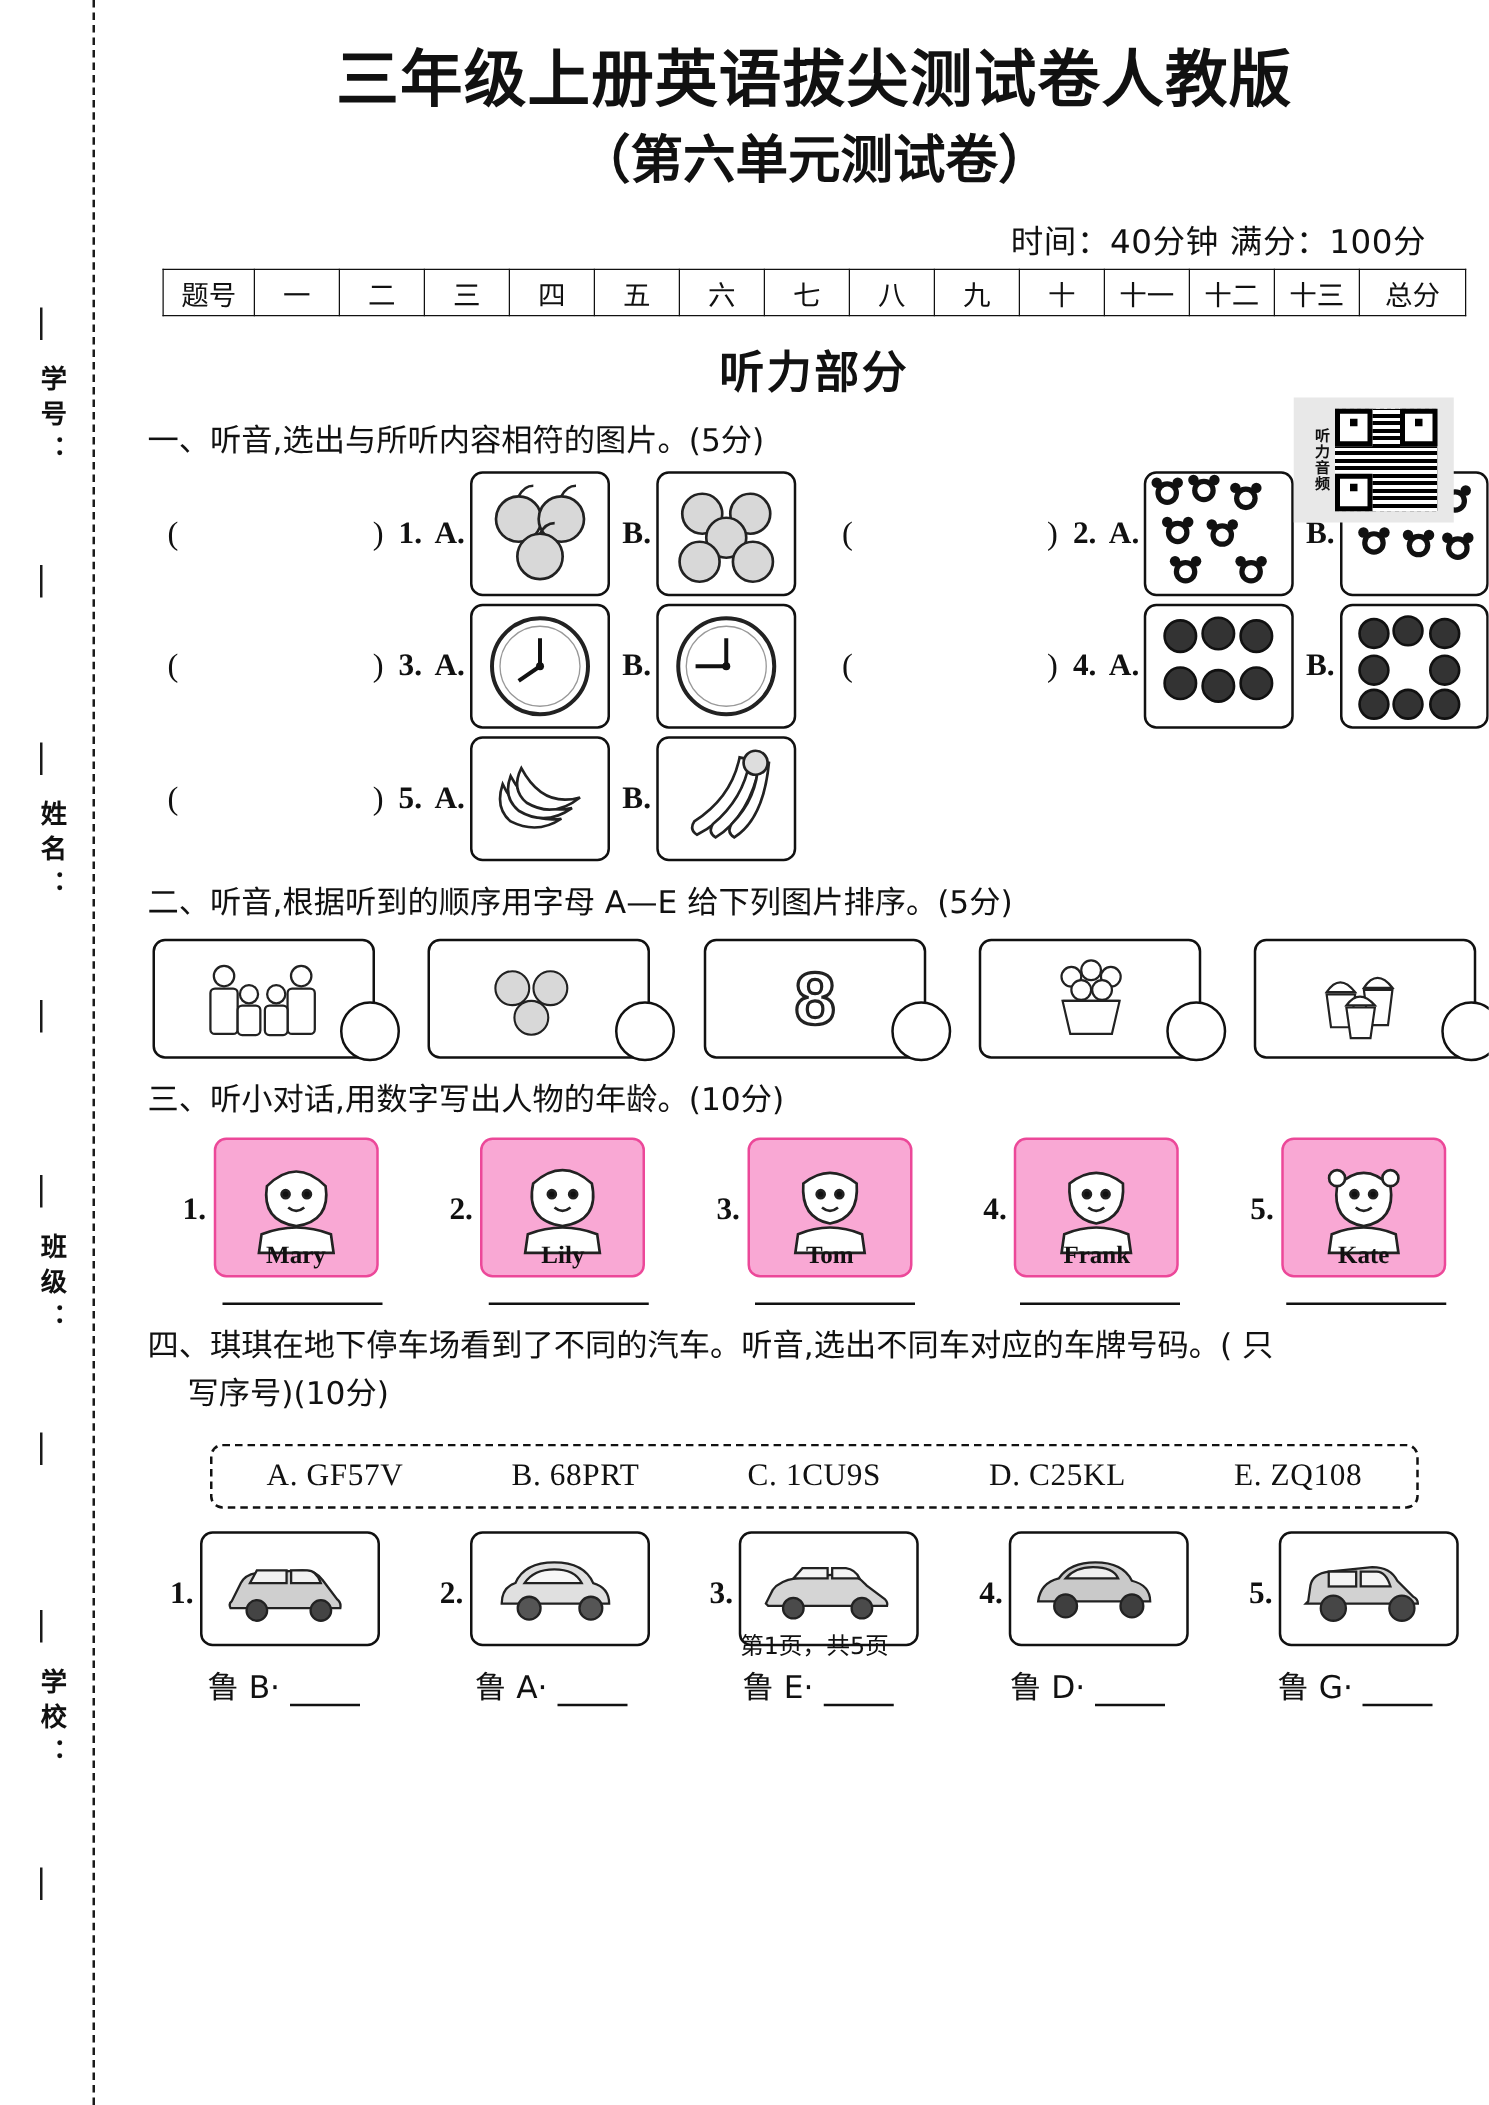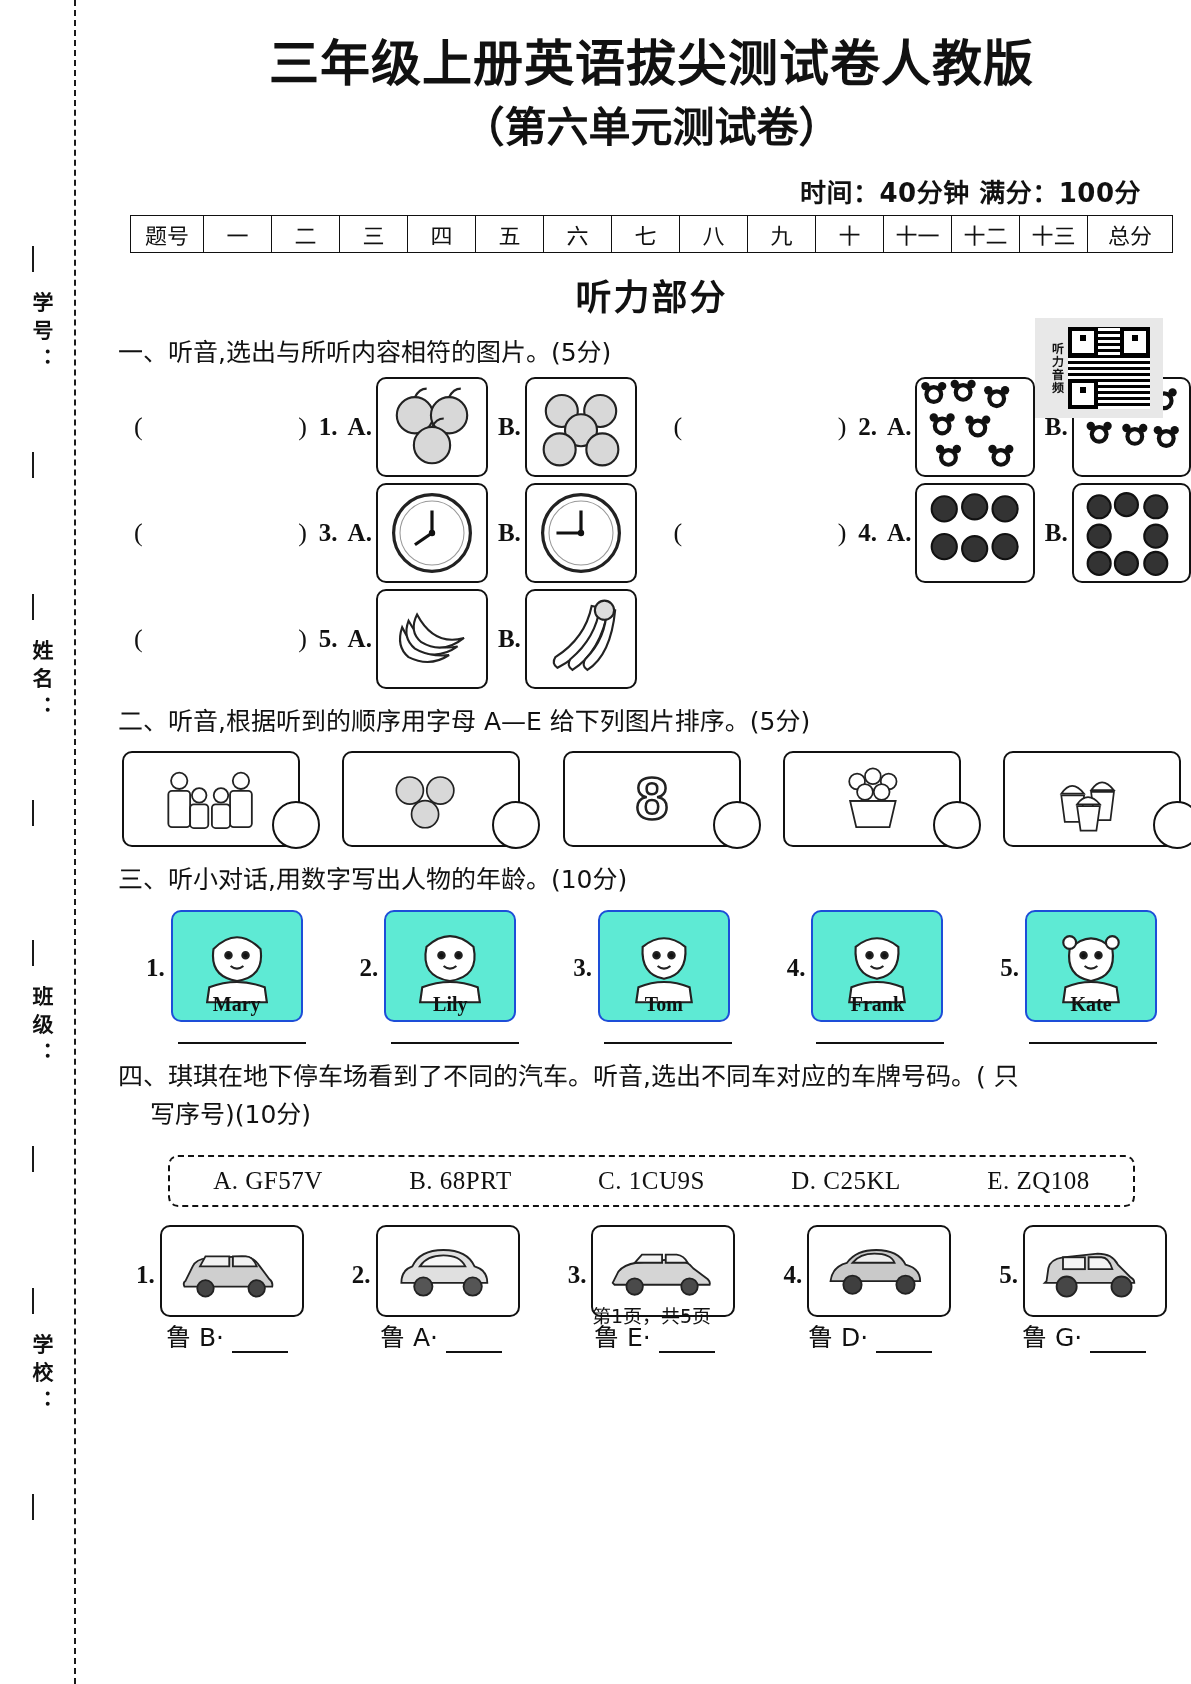--- a/index.html
+++ b/index.html
@@ -53,21 +53,21 @@
     font-weight:700;
     font-size:42px;
     margin:10px 0 0 0;
     line-height:1.15;
   }
 
   
   #exam-meta{
     text-align:right;
     font-size:26px;
-    font-weight:700;
+    font-weight:400;
     margin:20px 50px 6px 0;
     letter-spacing:0.5px;
     font-family:"DejaVu Sans","Liberation Sans",sans-serif;
   }
 
   
   #score-table-wrap{ padding:0 18px 0 18px; }
   table#score-table{
     border-collapse:collapse;
     width:100%;
@@ -186,22 +186,22 @@
     display:flex;justify-content:space-between;
     padding:0 34px;margin-top:12px;
   }
   .ex3-item{ display:flex;align-items:flex-start; }
   .ex3-idx{
     font-size:25px;font-weight:700;margin:44px 6px 0 0;
     font-family:"Liberation Serif",serif;
   }
   .face-box{
     width:128px;height:108px;
-    border:2px solid #1d4ed8;border-radius:10px;
-    background:#5eead4;position:relative;overflow:hidden;
+    border:2px solid #ec4899;border-radius:10px;
+    background:#f9a8d4;position:relative;overflow:hidden;
   }
   .face-name{
     position:absolute;left:0;right:0;bottom:4px;
     text-align:center;font-size:20px;font-weight:700;
     font-family:"Liberation Serif",serif;
   }
   .ex3-lines{
     display:flex;justify-content:space-between;
     padding:0 34px;margin-top:20px;
   }
@@ -228,21 +228,21 @@
     font-size:25px;font-weight:700;margin:36px 5px 0 0;
     font-family:"Liberation Serif",serif;
   }
   .car-box{
     width:140px;height:88px;
     border:2px solid #111;border-radius:10px;
     background:#fff;display:flex;align-items:center;justify-content:center;
   }
   .car-labels{
     display:flex;justify-content:space-between;
-    padding:0 24px;
+    padding:0 24px;margin-top:12px;
   }
   .car-label{
     width:145px;margin-left:30px;
     font-size:25px;font-weight:500;
     font-family:"DejaVu Sans","Liberation Sans",sans-serif;
     display:flex;align-items:flex-end;
   }
   .car-label .blank{
     display:inline-block;width:56px;border-bottom:2px solid #111;
     margin-left:8px;height:22px;

